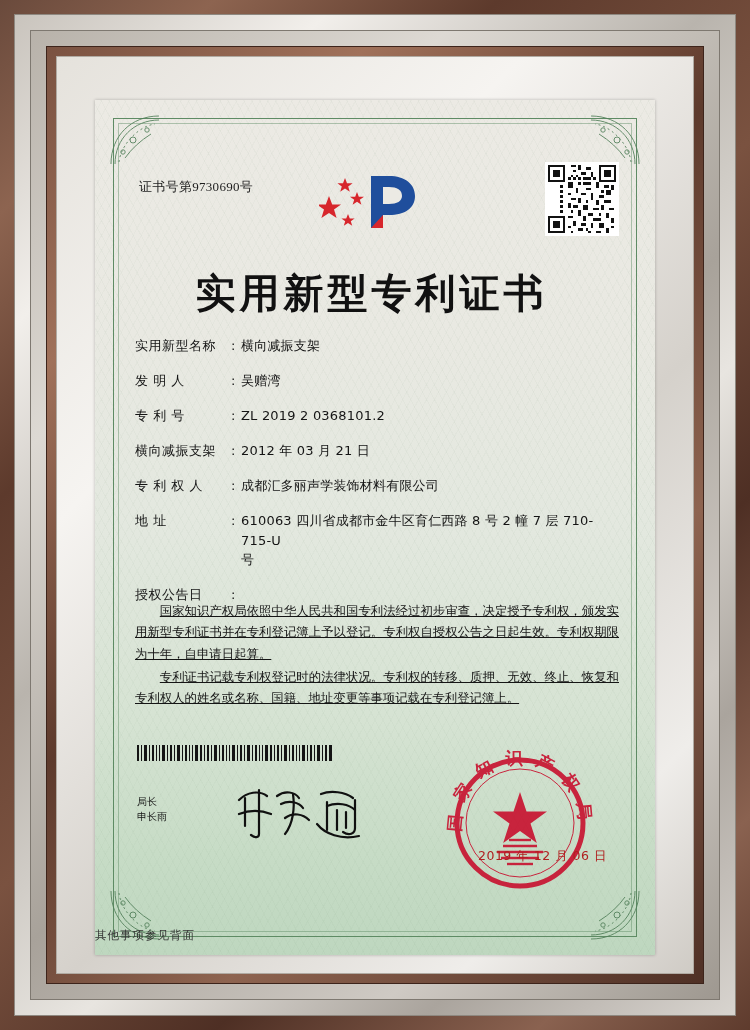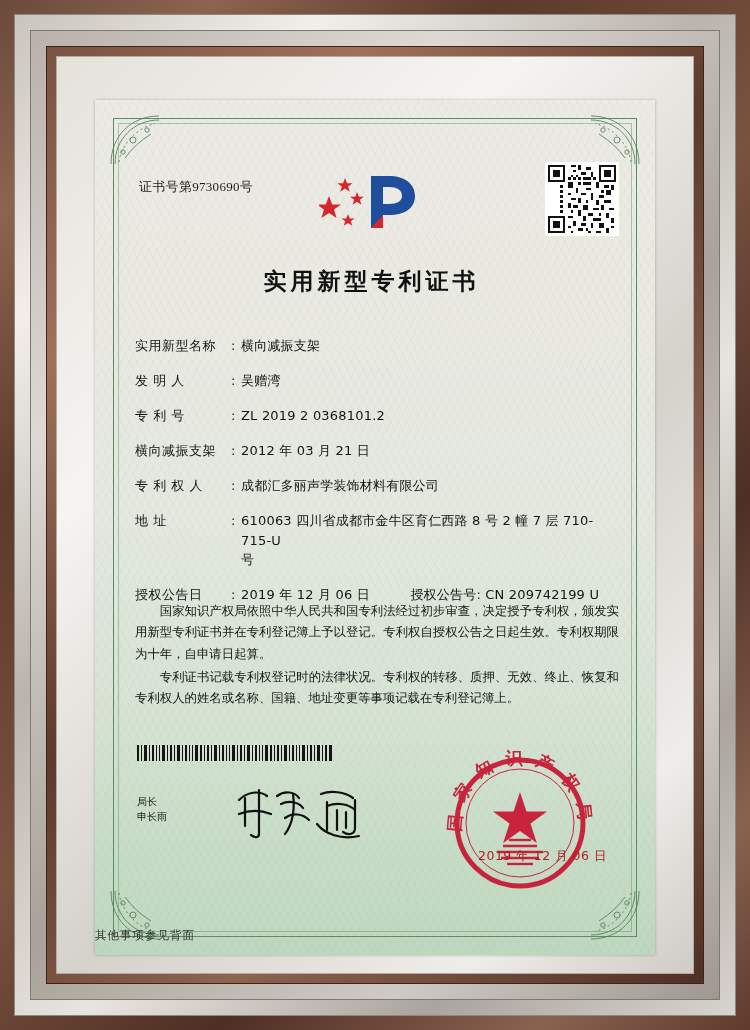--- a/index.html
+++ b/index.html
@@ -136,21 +136,21 @@
     background: #fff;
   }
   .qr svg { display: block; }
 
   .title {
     position: absolute;
     left: 0; right: 7px; top: 166px;
     text-align: center;
     font-family: "DejaVu Serif", "Liberation Serif", serif;
     font-weight: bold;
-    font-size: 23px;
+    font-size: 40px;
     letter-spacing: 4px;
     color: #111;
   }
 
   
   .fields {
     position: absolute;
     left: 40px; top: 236px;
     right: 36px;
     font-size: 13px;
@@ -186,20 +186,21 @@
     left: 40px; right: 36px;
     top: 500px;
     font-size: 12.4px;
     line-height: 1.72;
     color: #151515;
     text-align: justify;
   }
   .body-text p {
     margin: 0 0 2px 0;
     text-indent: 2em;
+    text-decoration: underline;
   }
 
   
   .barcode {
     position: absolute;
     left: 42px; top: 645px;
     width: 196px; height: 16px;
   }
 
   
@@ -459,25 +460,20 @@
       <span class="field-colon">:</span>
       <span class="field-value">
         <span>610063  四川省成都市金牛区育仁西路 8 号 2 幢 7 层 710-715-U</span><br>
         <span>号</span>
       </span>
     </div>
 
     <div class="field-row">
       <span class="field-label">授权公告日</span>
       <span class="field-colon">:</span>
-      <span class="field-value">
-        <span>2019 年 12 月 06 日</span>
-        <span class="inline-extra">授权公告号</span><span>:</span>
-        <span>CN 209742199 U</span>
-      </span>
     </div>
 
   </div>
 
   <div class="body-text">
     <p>国家知识产权局依照中华人民共和国专利法经过初步审查，决定授予专利权，颁发实用新型专利证书并在专利登记簿上予以登记。专利权自授权公告之日起生效。专利权期限为十年，自申请日起算。</p>
     <p>专利证书记载专利权登记时的法律状况。专利权的转移、质押、无效、终止、恢复和专利权人的姓名或名称、国籍、地址变更等事项记载在专利登记簿上。</p>
   </div>
 
   <div class="barcode">

